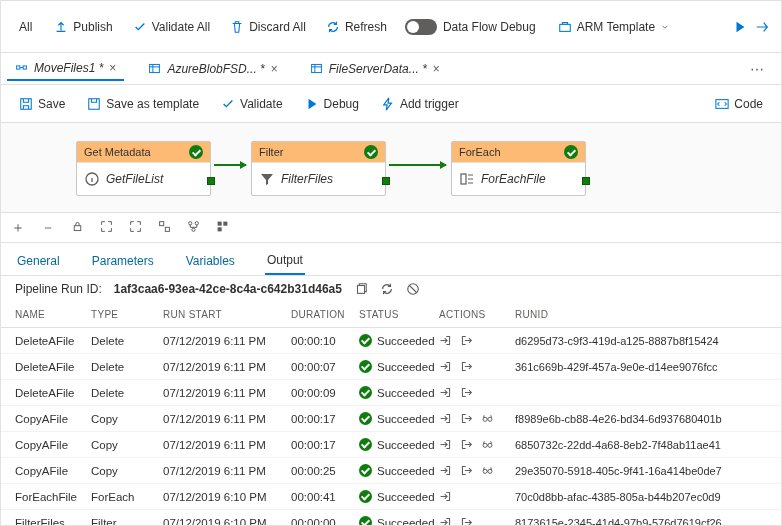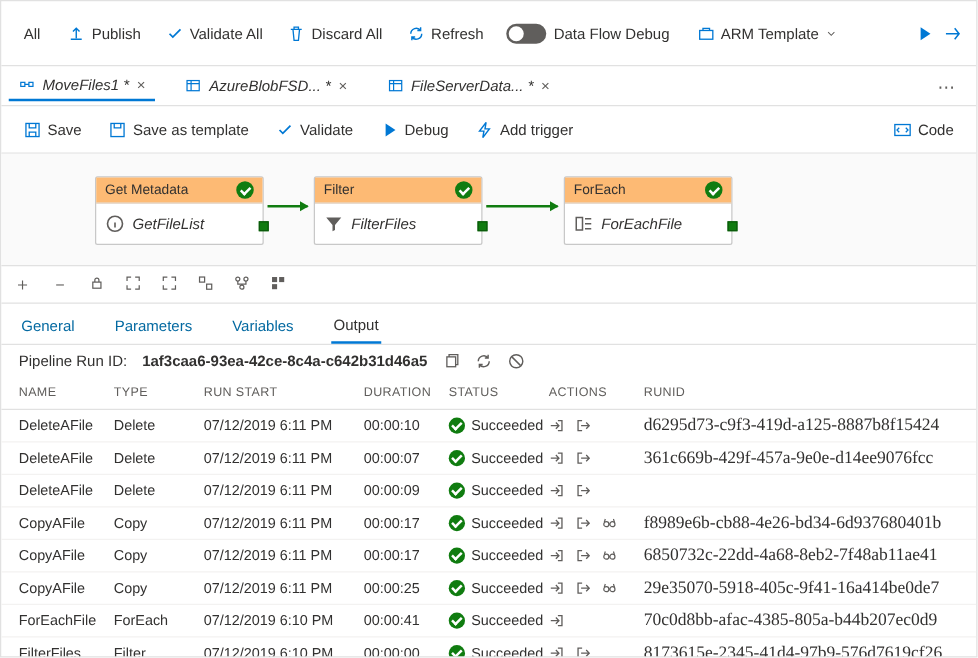--- a/index.html
+++ b/index.html
@@ -59,21 +59,21 @@
 
 
 .table { width: 100%; }
 .thead, .trow { display: grid; grid-template-columns: 76px 72px 128px 68px 80px 76px 1fr; align-items: center; padding: 0 14px; }
 .thead { height: 26px; font-size: 10px; color: #605e5c; letter-spacing: 0.3px; border-bottom: 1px solid #e1e1e1; }
 .trow { height: 26px; font-size: 11.5px; border-bottom: 1px solid #f3f2f1; }
 .status-cell { display: flex; align-items: center; gap: 5px; }
 .status-cell .check { width: 13px; height: 13px; }
 .actions-cell { display: flex; gap: 8px; color: #605e5c; }
 .actions-cell svg { width: 13px; height: 13px; cursor: pointer; }
-.runid-cell { font-size: 14px; color: #323130; white-space: nowrap; overflow: hidden; font-family: Liberation Serif, serif; }
+.runid-cell { font-size: 11px; color: #323130; white-space: nowrap; overflow: hidden; }
 </style>
 </head>
 <body>
 
 <div class="top-toolbar">
   <span class="tb-item all">All</span>
   <span class="tb-item">
     <svg viewBox="0 0 16 16" fill="none" stroke="#0078d4" stroke-width="1.3">
         <path d="M8 12V3M5 6l3-3 3 3M3 13h10"></path>
       </svg>

